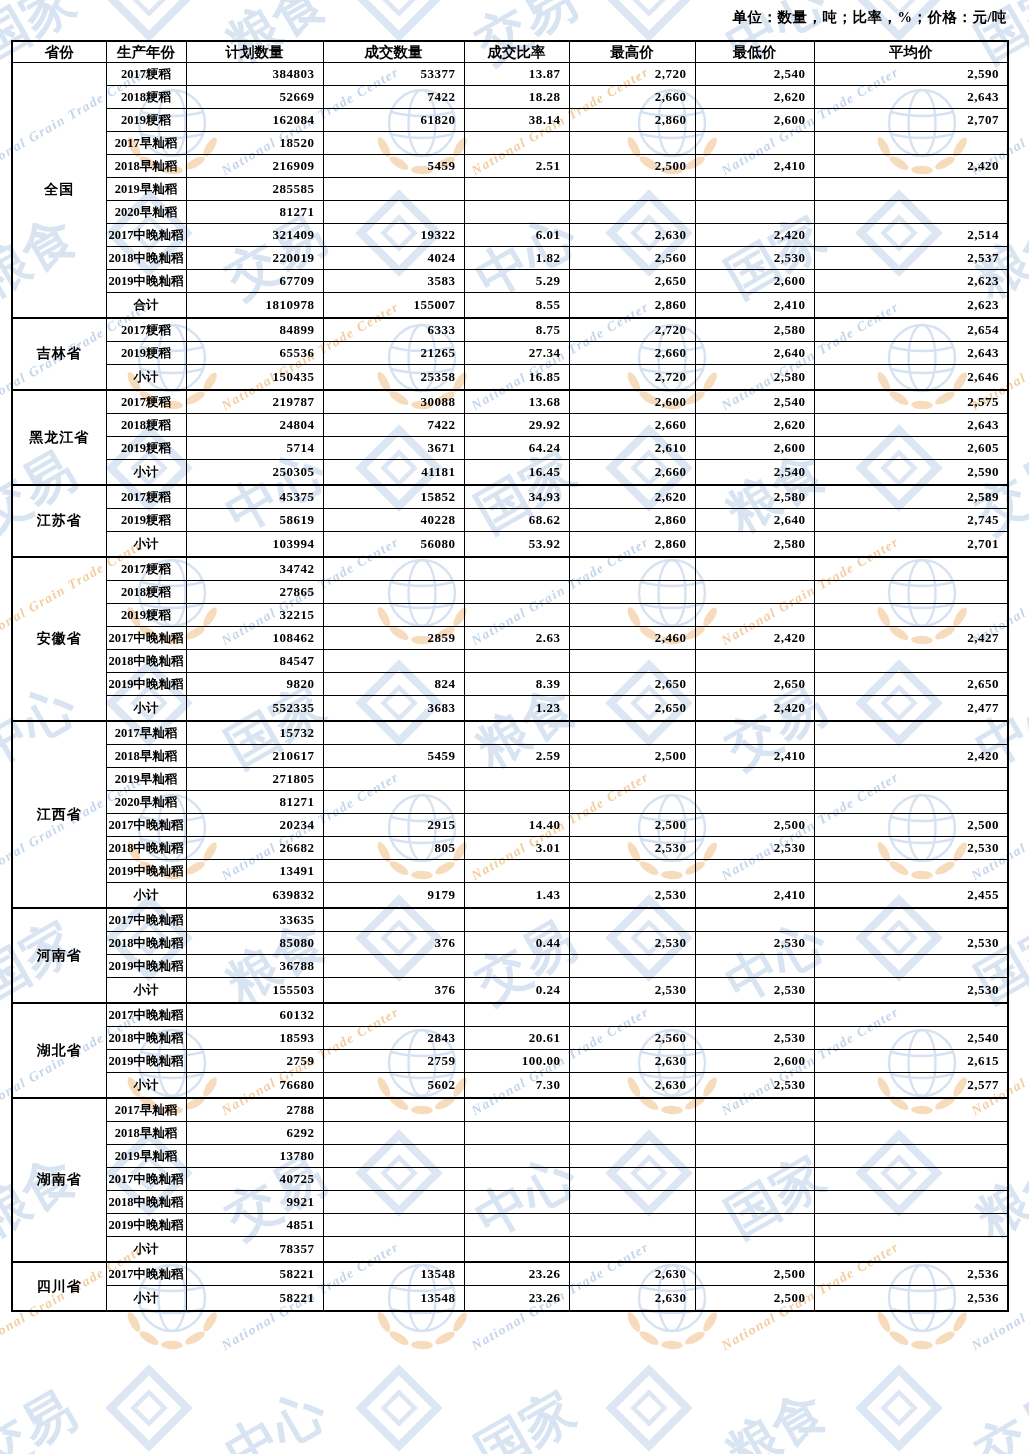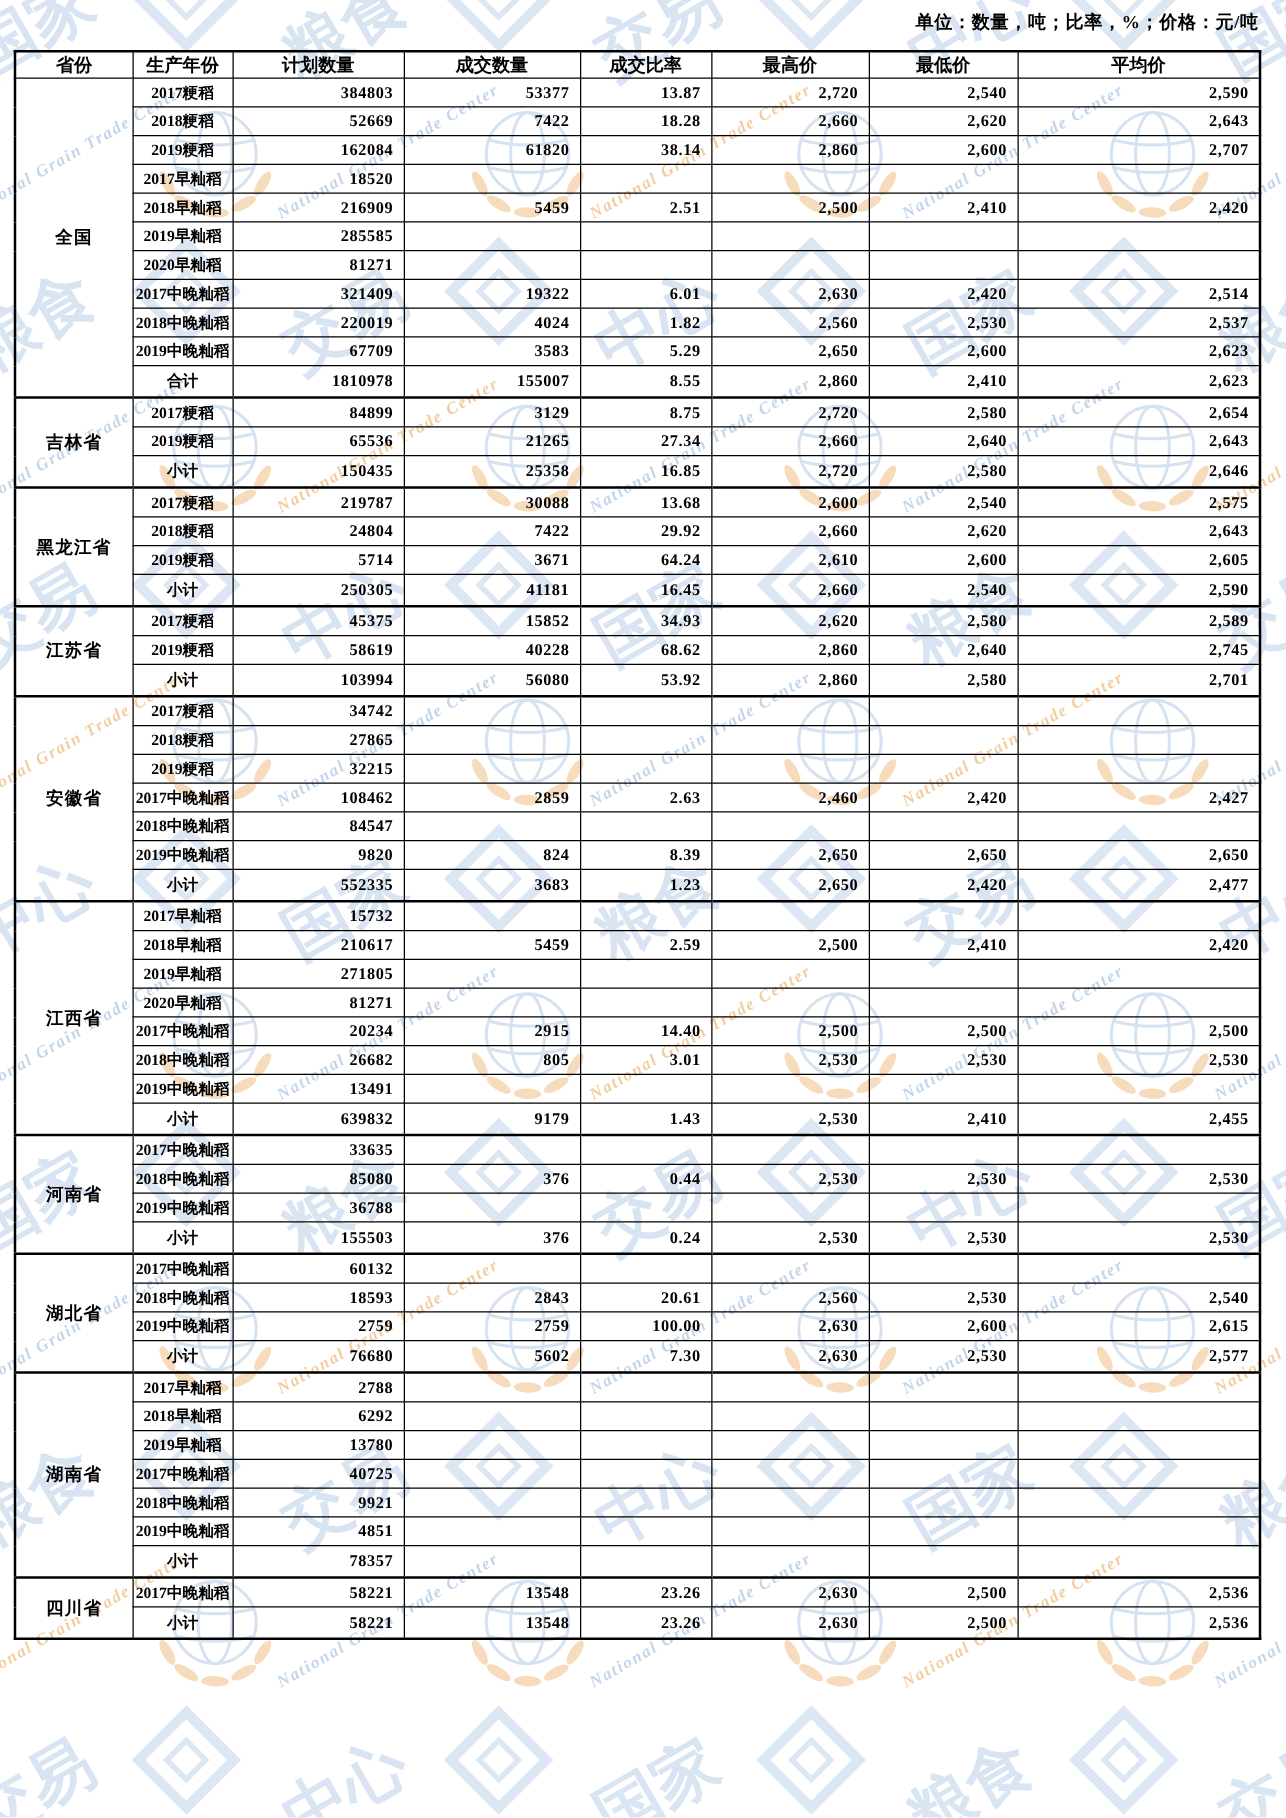--- a/index.html
+++ b/index.html
@@ -862,21 +862,21 @@
         <td class="num">155007</td>
         <td class="num">8.55</td>
         <td class="num">2,860</td>
         <td class="num">2,410</td>
         <td class="num">2,623</td>
       </tr>
       <tr class="r-s prov-first">
         <td class="prov" rowspan="3">吉林省</td>
         <td class="year">2017粳稻</td>
         <td class="num">84899</td>
-        <td class="num">3129</td>
+        <td class="num">6333</td>
         <td class="num">8.75</td>
         <td class="num">2,720</td>
         <td class="num">2,580</td>
         <td class="num">2,654</td>
       </tr>
       <tr class="r-s">
         <td class="year">2019粳稻</td>
         <td class="num">65536</td>
         <td class="num">21265</td>
         <td class="num">27.34</td>

